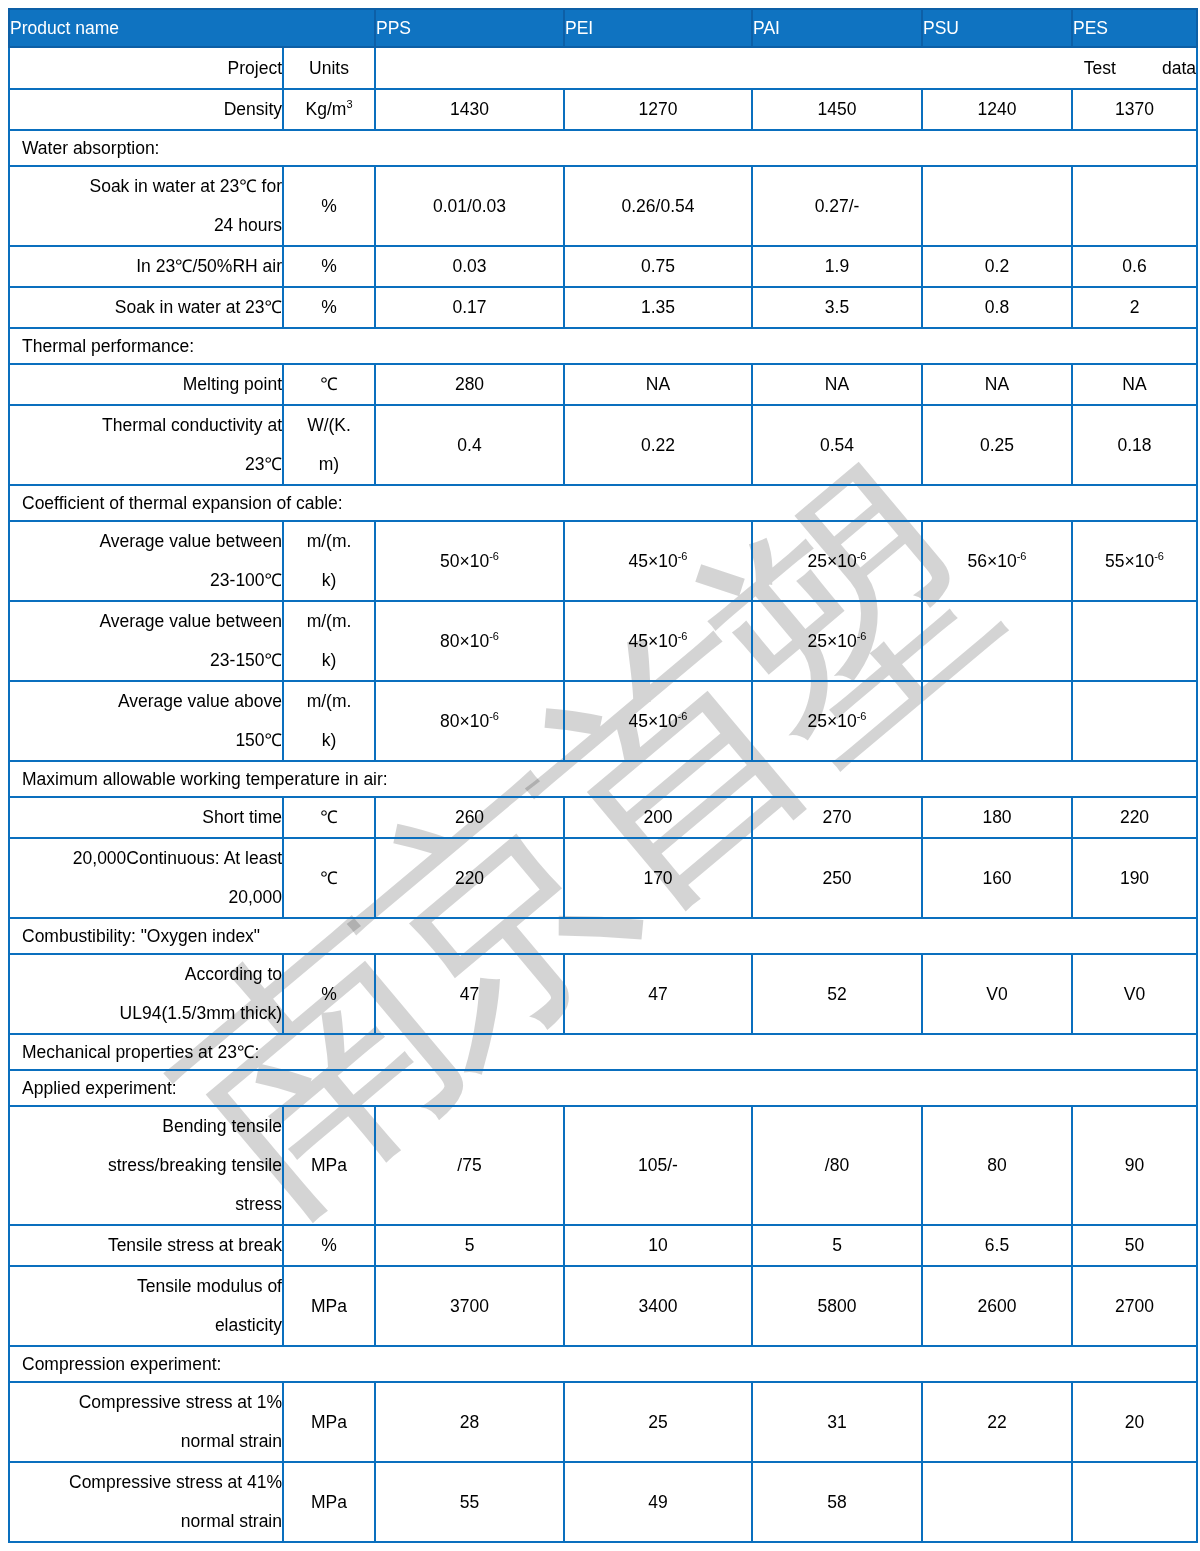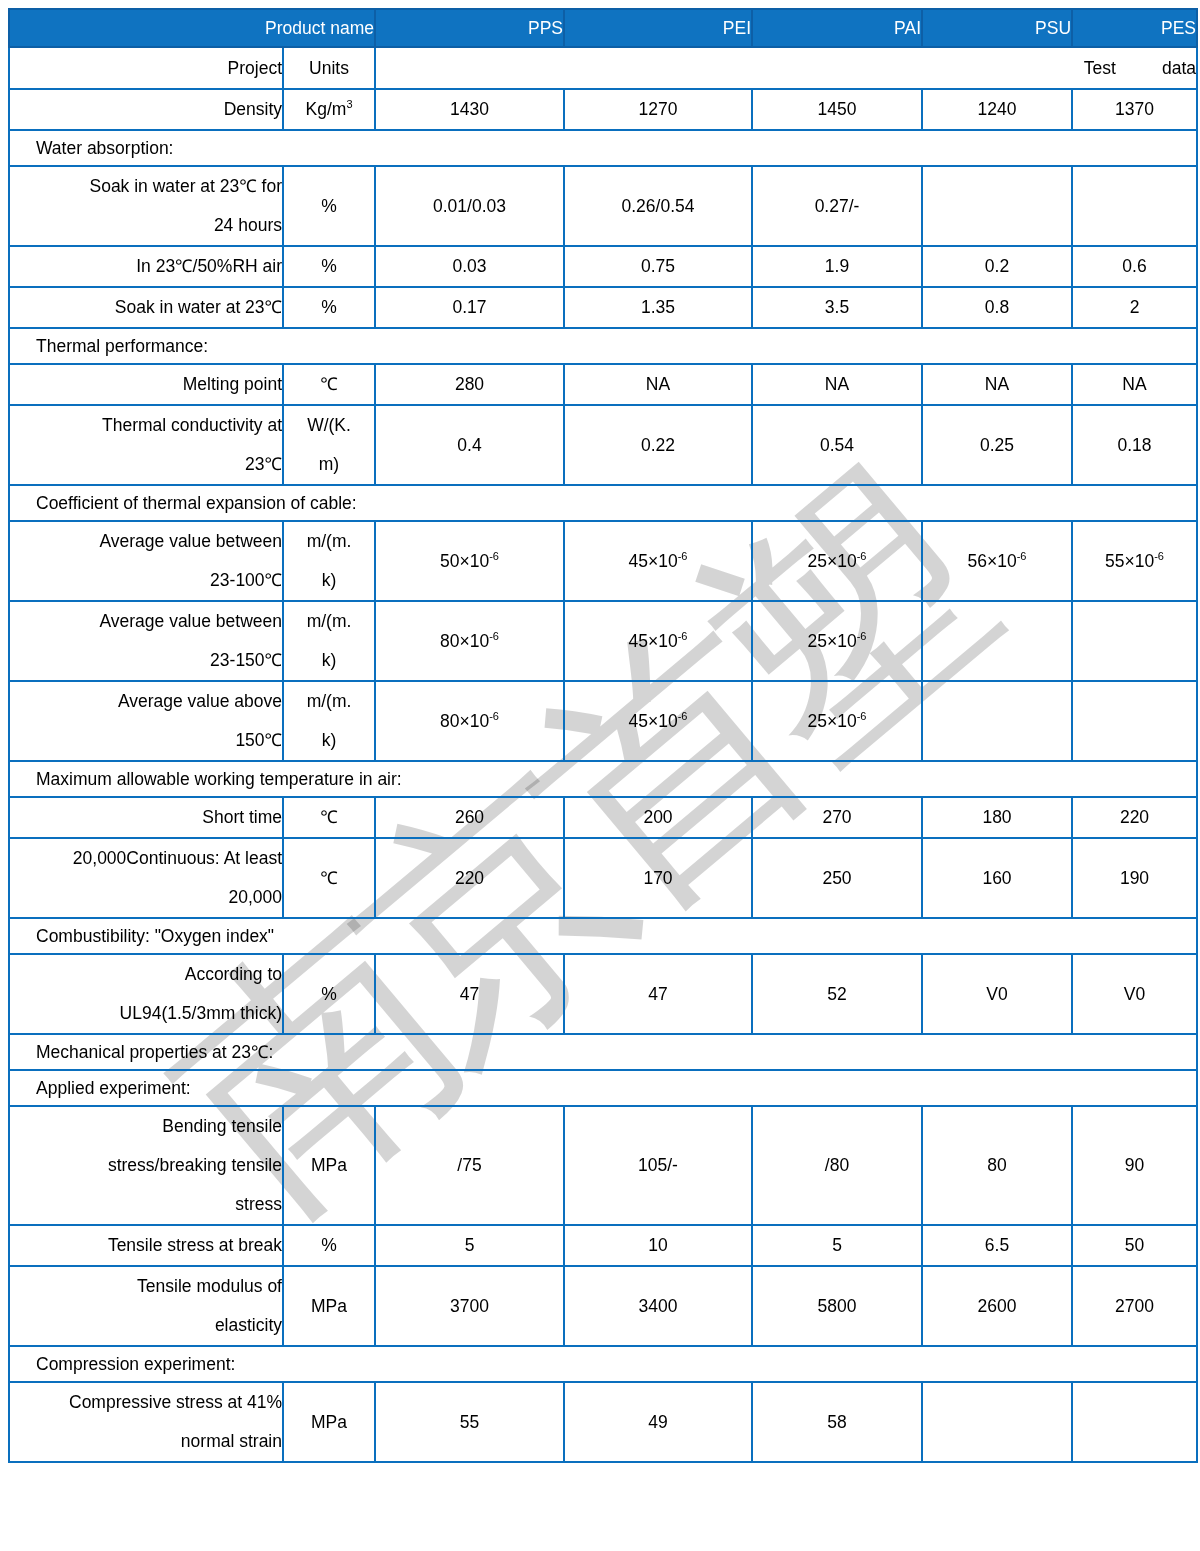--- a/index.html
+++ b/index.html
@@ -48,41 +48,41 @@
     vertical-align: middle;
     font-size: 17.5px;
     padding: 0;
     overflow: hidden;
   }
   tr.head th {
     background: #0f73c1;
     color: #ffffff;
     font-weight: 400;
     height: 36px;
-    text-align: right;
+    text-align: left;
     border-color: #0d5fa6;
   }
   tr.sub td { height: 40px; }
   td.lbl {
     text-align: right;
     white-space: pre-line;
     line-height: 39px;
   }
   td.unit {
     text-align: center;
     white-space: pre-line;
     line-height: 39px;
   }
   td.val {
     text-align: center;
     line-height: 39px;
   }
   tr.section td {
     text-align: left;
-    padding-left: 26px;
+    padding-left: 12px;
     height: 34px;
     line-height: 34px;
     background: transparent;
   }
   td.testdata {
     text-align: right;
     padding-left: 254px;
   }
   .tdgap { display: inline-block; width: 46px; }
   sup {
@@ -288,20 +288,30 @@
           <td class="val">3700</td>
           <td class="val">3400</td>
           <td class="val">5800</td>
           <td class="val">2600</td>
           <td class="val">2700</td>
         </tr>
         <tr class="section">
           <td colspan="7">Compression experiment:</td>
         </tr>
         <tr class="data">
+          <td class="lbl">Compressive stress at 1%
+normal strain</td>
+          <td class="unit">MPa</td>
+          <td class="val">28</td>
+          <td class="val">25</td>
+          <td class="val">31</td>
+          <td class="val">22</td>
+          <td class="val">20</td>
+        </tr>
+        <tr class="data">
           <td class="lbl">Compressive stress at 41%
 normal strain</td>
           <td class="unit">MPa</td>
           <td class="val">55</td>
           <td class="val">49</td>
           <td class="val">58</td>
           <td class="val"></td>
           <td class="val"></td>
         </tr>
       </tbody>

